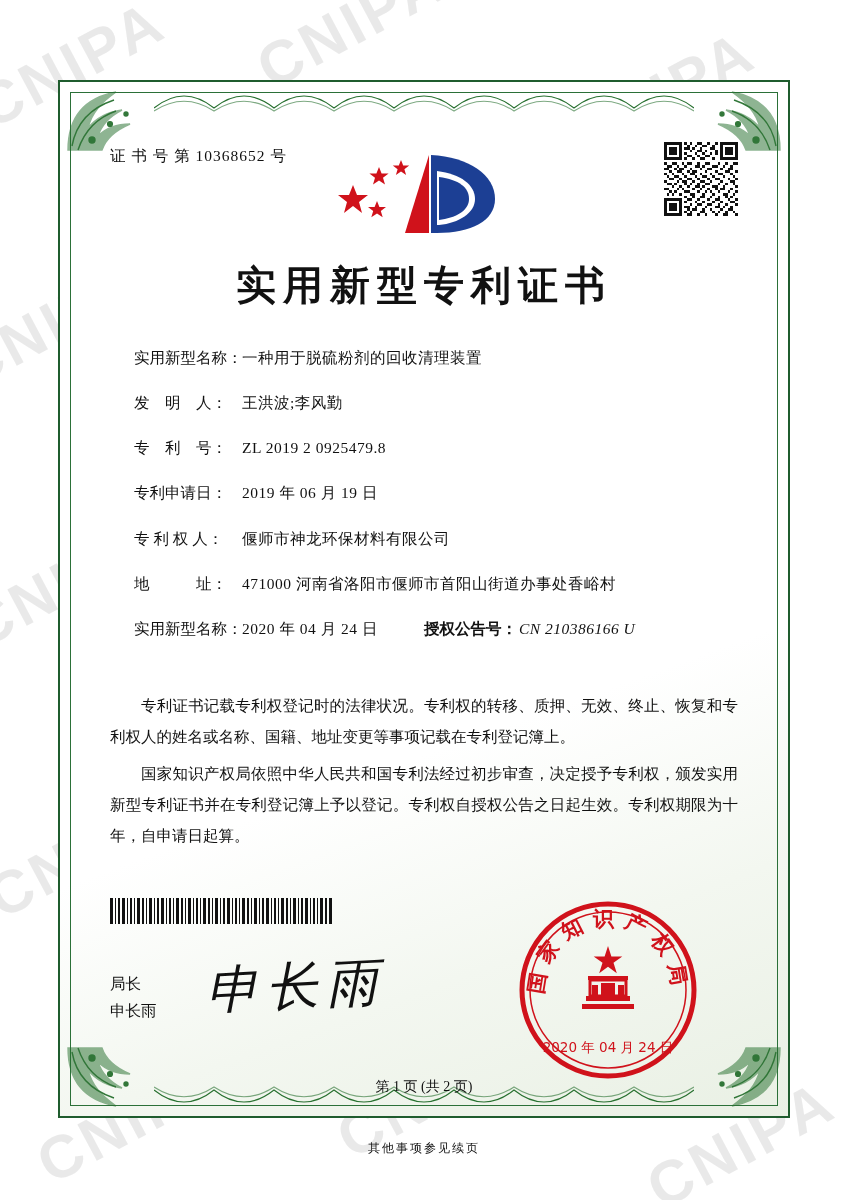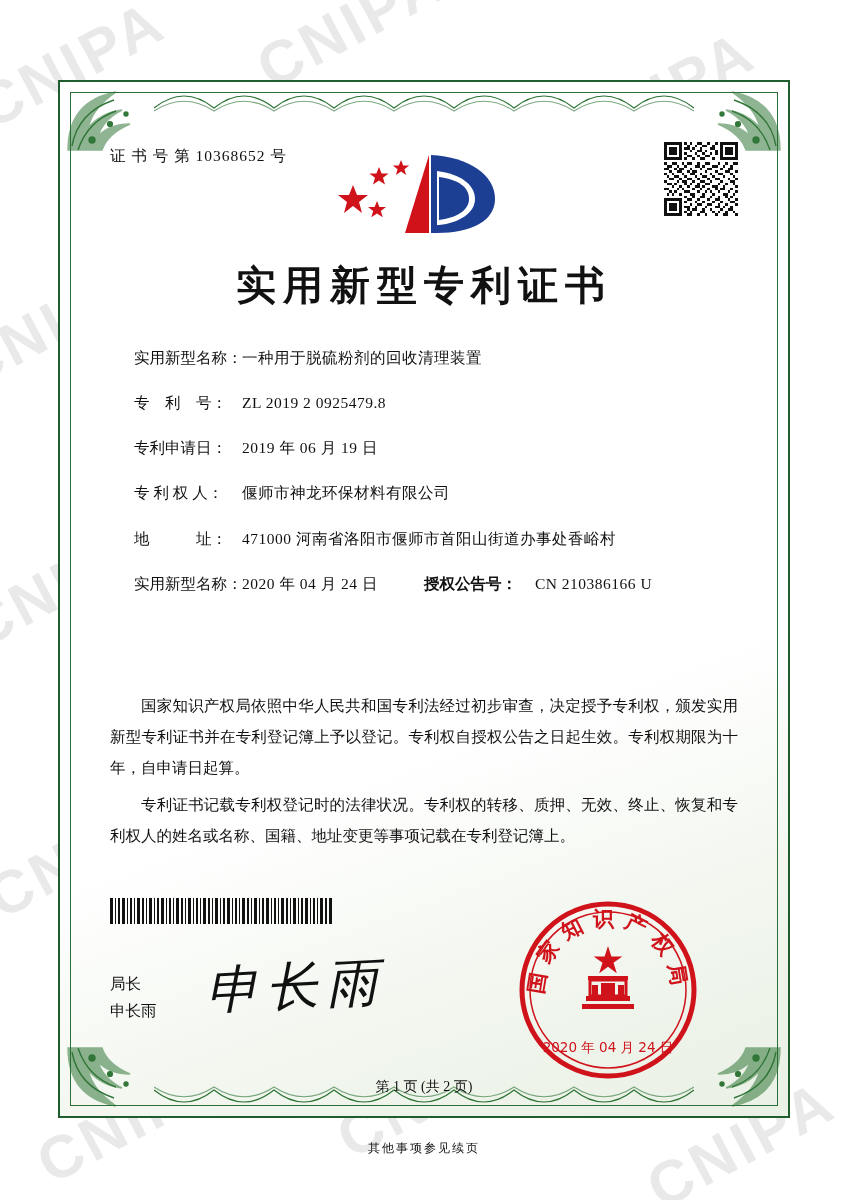--- a/index.html
+++ b/index.html
@@ -146,21 +146,21 @@
     margin-left: 24px;
   }
   .fv { flex: 1 1 auto; letter-spacing: .5px; }
   .field-row.double .fv { flex: 0 0 auto; }
   .fl2 {
     margin-left: 46px;
     flex: 0 0 auto;
     white-space: pre;
     font-weight: bold;
   }
-  .fv2 { margin-left: 18px; letter-spacing: .5px; }
+  .fv2 { margin-left: 2px; letter-spacing: .5px; font-style: italic; }
 
   .paragraphs {
     position: absolute;
     left: 52px;
     right: 52px;
     top: 610px;
     font-size: 15.5px;
     color: #111;
     line-height: 2.0;
   }
@@ -542,20 +542,24 @@
     </div>
 
     <div class="title">实用新型专利证书</div>
 
     <div class="fields">
       <div class="field-row">
         <span class="fl">实用新型名称：</span>
         <span class="fv">一种用于脱硫粉剂的回收清理装置</span>
       </div>
       <div class="field-row">
+        <span class="fl">发　明　人：</span>
+        <span class="fv">王洪波;李风勤</span>
+      </div>
+      <div class="field-row">
         <span class="fl">专　利　号：</span>
         <span class="fv">ZL 2019 2 0925479.8</span>
       </div>
       <div class="field-row">
         <span class="fl">专利申请日：</span>
         <span class="fv">2019 年 06 月 19 日</span>
       </div>
       <div class="field-row">
         <span class="fl">专 利 权 人：</span>
         <span class="fv">偃师市神龙环保材料有限公司</span>
@@ -566,22 +570,22 @@
       </div>
       <div class="field-row double">
         <span class="fl">实用新型名称：</span>
         <span class="fv">2020 年 04 月 24 日</span>
         <span class="fl2">授权公告号：</span>
         <span class="fv2">CN 210386166 U</span>
       </div>
     </div>
 
     <div class="paragraphs">
+      <p>专利证书记载专利权登记时的法律状况。专利权的转移、质押、无效、终止、恢复和专利权人的姓名或名称、国籍、地址变更等事项记载在专利登记簿上。</p>
       <p>国家知识产权局依照中华人民共和国专利法经过初步审查，决定授予专利权，颁发实用新型专利证书并在专利登记簿上予以登记。专利权自授权公告之日起生效。专利权期限为十年，自申请日起算。</p>
-      <p>专利证书记载专利权登记时的法律状况。专利权的转移、质押、无效、终止、恢复和专利权人的姓名或名称、国籍、地址变更等事项记载在专利登记簿上。</p>
     </div>
 
     <div class="barcode">
       <svg viewBox="0 0 222 26" preserveAspectRatio="none" shape-rendering="crispEdges">
         <g fill="#111111">
           <rect x="0" y="0" width="3" height="26"></rect>
             <rect x="5" y="0" width="1" height="26"></rect>
           <rect x="8" y="0" width="2" height="26"></rect>
             <rect x="12" y="0" width="3" height="26"></rect>
           <rect x="17" y="0" width="1" height="26"></rect>

